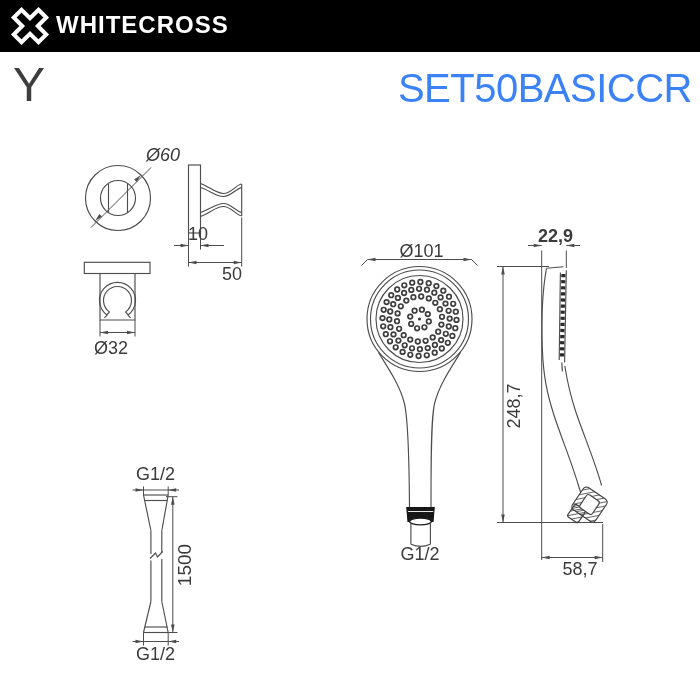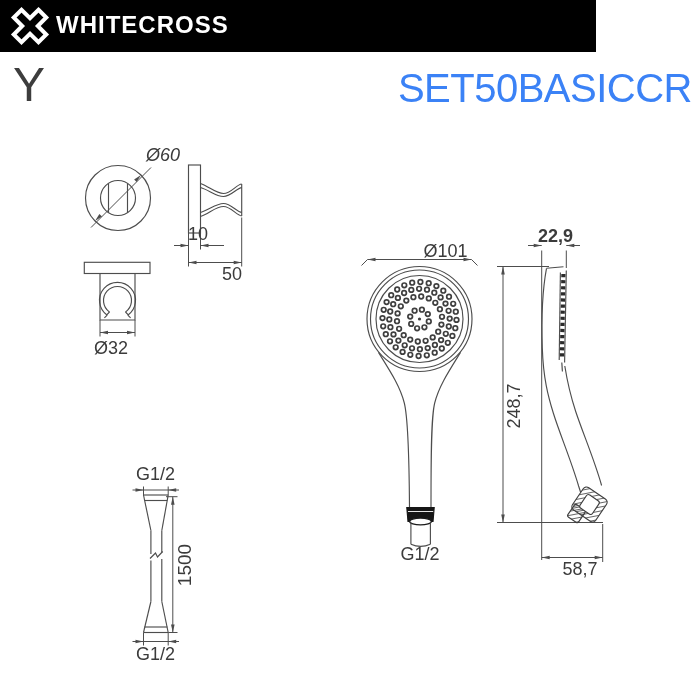--- a/index.html
+++ b/index.html
@@ -1,18 +1,18 @@
 <!DOCTYPE html>
 <html><head>
 <meta charset="utf-8">
 <style>
   html,body{margin:0;padding:0;}
   body{width:700px;height:700px;position:relative;background:#fff;overflow:hidden;
        font-family:"Liberation Sans",sans-serif;}
-  .topbar{position:absolute;left:0;top:0;width:596px;height:52px;background:#000;}
+  .topbar{position:absolute;left:0;top:0;width:700px;height:52px;background:#000;}
   .logo{position:absolute;left:10px;top:6px;width:40px;height:40px;}
   .brand{position:absolute;left:56px;top:13px;color:#fff;font-size:24px;font-weight:600;
          letter-spacing:1px;line-height:1;}
   .series{position:absolute;left:13px;top:61px;color:#3d3d3d;font-size:48px;line-height:1;}
   .model{position:absolute;right:8px;top:68px;color:#3b82f6;font-size:40px;line-height:1;
          letter-spacing:-0.5px;}
   .draw{position:absolute;left:0;top:0;}
   .dlab{position:absolute;font-size:18px;color:#3b3b3b;line-height:1;white-space:nowrap;
         transform:translateX(-50%);}
   .dlabv{position:absolute;font-size:19px;color:#3b3b3b;line-height:1;white-space:nowrap;
@@ -260,20 +260,20 @@
       <polygon points="172.8,496.7 171,504.7 174.6,504.7" fill="#4d4d4d" stroke="none"></polygon>
       <polygon points="172.8,632.5 171,624.5 174.6,624.5" fill="#4d4d4d" stroke="none"></polygon>
     </g>
   </g>
 </svg>
 
 <span class="dlab" style="left:163px;  top:146px;font-style:italic;">Ø60</span>
 <span class="dlab" style="left:198px;  top:224.5px;">10</span>
 <span class="dlab" style="left:220px;  top:264.5px;margin-left:12px;">50</span>
 <span class="dlab" style="left:111px;  top:338.5px;">Ø32</span>
-<span class="dlab" style="left:421.5px;top:242px;margin-left:24px;">Ø101</span>
+<span class="dlab" style="left:421.5px;top:242px;">Ø101</span>
 <span class="dlabv" style="left:514px;  top:406px;font-size:18px;">248,7</span>
 <span class="dlab" style="left:555.5px;top:226.5px;font-weight:bold;">22,9</span>
 <span class="dlab" style="left:420px;  top:545px;">G1/2</span>
 <span class="dlab" style="left:580px;  top:560px;">58,7</span>
 <span class="dlab" style="left:155.5px;top:465px;">G1/2</span>
 <span class="dlabv" style="left:183.5px;top:565px;">1500</span>
 <span class="dlab" style="left:155.5px;top:644.5px;">G1/2</span>
 
 </body></html>

